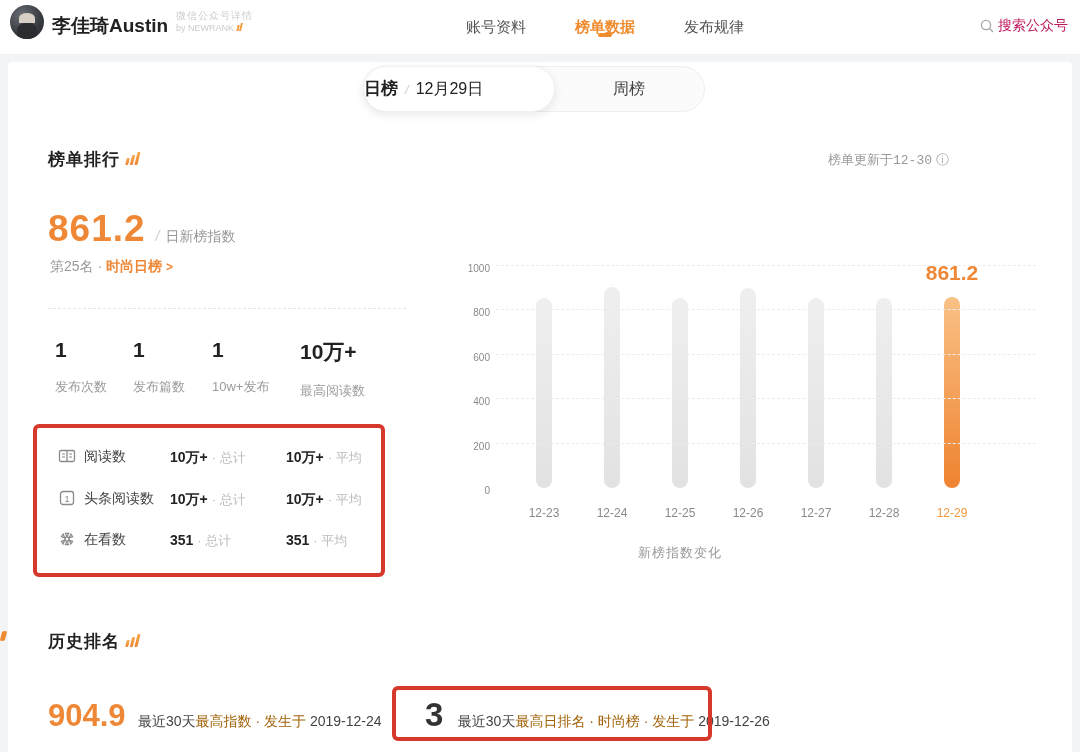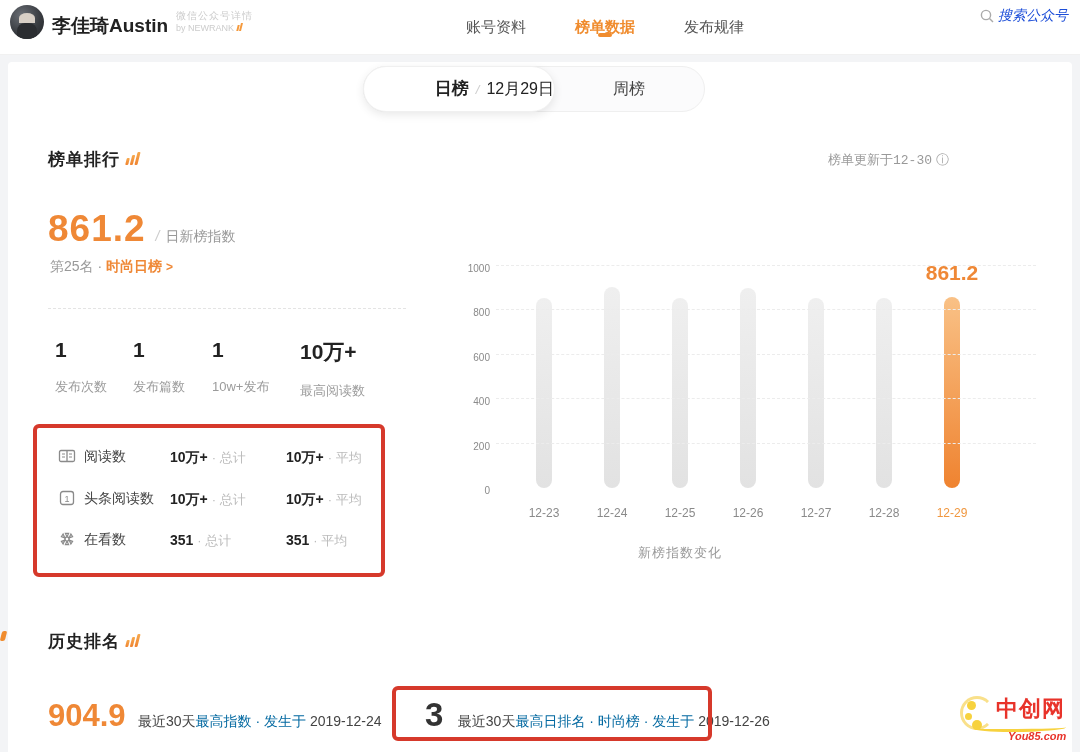--- a/index.html
+++ b/index.html
@@ -21,33 +21,33 @@
   .acct-name { position:absolute; left:52px; top:13px; font-size:19px; font-weight:bold; color:#222; }
   .brand { position:absolute; left:176px; top:10px; line-height:12px; }
   .brand .l1 { font-size:10px; color:#ccc; letter-spacing:1px; }
   .brand .l2 { font-size:9px; color:#ccc; }
   .brand .mark { display:inline-block; margin-left:3px; }
   .brand .mark i { display:inline-block; width:2px; margin-right:1px; background:#f59a3d; transform:skewX(-14deg); }
   .nav-tab { position:absolute; top:18px; font-size:15px; color:#555; cursor:pointer; }
   .nav-tab.active { color:#f08c2e; font-weight:bold; }
   .tab-underline { position:absolute; left:598px; top:33px; width:14px; height:4px;
     border-radius:2px; background:#f08c2e; }
-  .search { position:absolute; right:12px; top:7px; font-size:14px; color:#1d4ed8; cursor:pointer;font-style:italic; }
+  .search { position:absolute; right:12px; top:17px; font-size:14px; color:#be185d; cursor:pointer; }
   .search svg { vertical-align:-3px; margin-right:4px; }
 
   
   .card { position:absolute; left:8px; right:8px; top:62px; bottom:0;
     background:#fff; border-radius:4px 4px 0 0; }
 
   
   .toggle { position:absolute; left:363px; top:66px; width:342px; height:46px;
     background:#fbfbfc; border:1px solid #efefef; border-radius:26px; z-index:3; }
   .toggle .seg-daily { position:absolute; left:-1px; top:-1px; width:192px; height:46px;
     background:#fff; border:1px solid #f0f0f0; border-radius:24px;
-    box-shadow:0 3px 10px rgba(0,0,0,0.09); text-align:right; line-height:44px; cursor:pointer; }
+    box-shadow:0 3px 10px rgba(0,0,0,0.09); text-align:left; line-height:44px; cursor:pointer; }
   .seg-daily .d-label { font-size:17px; font-weight:bold; color:#222; }
   .seg-daily .d-sep { font-size:13px; color:#ccc; margin:0 7px; font-style:italic; }
   .seg-daily .d-date { font-size:16px; color:#222; }
   .toggle .seg-weekly { position:absolute; left:190px; top:0; width:150px; height:44px;
     text-align:center; line-height:44px; font-size:16px; color:#444; cursor:pointer; }
 
   
   .sec-title { font-size:17px; font-weight:bold; color:#222; letter-spacing:1px; }
   .bars-ico { display:inline-block; margin-left:6px; }
   .bars-ico i { display:inline-block; width:3px; margin-right:2px; border-radius:1px;
@@ -100,21 +100,21 @@
   .chart-title { position:absolute; left:0; top:294px; width:460px; text-align:center;
     font-size:13px; color:#999; letter-spacing:1px; }
 
   
   .hist-title { position:absolute; left:48px; top:630px; }
   .hist-item { position:absolute; }
   .hist-item .h-val { font-weight:bold; color:#ef8836; }
   .hist-item.second .h-val { color:#333; }
   .h-text { font-size:14px; }
   .seg-dark { color:#444; font-weight:normal; }
-  .seg-light { color:#0369a1; }
+  .seg-light { color:#a16207; }
   .edge-mark { position:absolute; left:1px; top:631px; width:5px; height:10px;
     border-radius:2px; background:#f08c2e; transform:skewX(-14deg); }
 
   
   .wm { position:absolute; right:4px; bottom:4px; width:130px; height:62px; }
   .wm .reel { position:absolute; left:14px; top:10px; width:34px; height:34px;
     border-radius:50%; border:3px solid #f9e08a; border-right-color:transparent; }
   .wm .reel i { position:absolute; border-radius:50%; background:#f7d23e; }
   .wm .reel i.d1 { left:4px; top:2px; width:9px; height:9px; }
   .wm .reel i.d2 { left:2px; top:14px; width:7px; height:7px; }
@@ -302,24 +302,14 @@
 
   <div class="hist-item second" style="left:425px; top:696px;">
     <span class="h-val" style="font-size:33px">3</span>
     <span class="h-text" style="margin-left:10px">
       <span class="seg-dark">最近30天</span><span class="seg-light">最高日排名 · 时尚榜</span><span class="seg-light"> · 发生于 </span><span class="seg-dark">2019-12-26</span>
     </span>
   </div>
 
   <div class="redbox redbox2"></div>
 
-  <div class="wm">
-    <div class="reel">
-        <i class="d1"></i>
-        <i class="d2"></i>
-        <i class="d3"></i>
-      </div>
-    <div class="wm-name">中创网</div>
-    <div class="swoosh"></div>
-    <div class="wm-site">You85.com</div>
-  </div>
 
 </div>
 
 </body></html>

